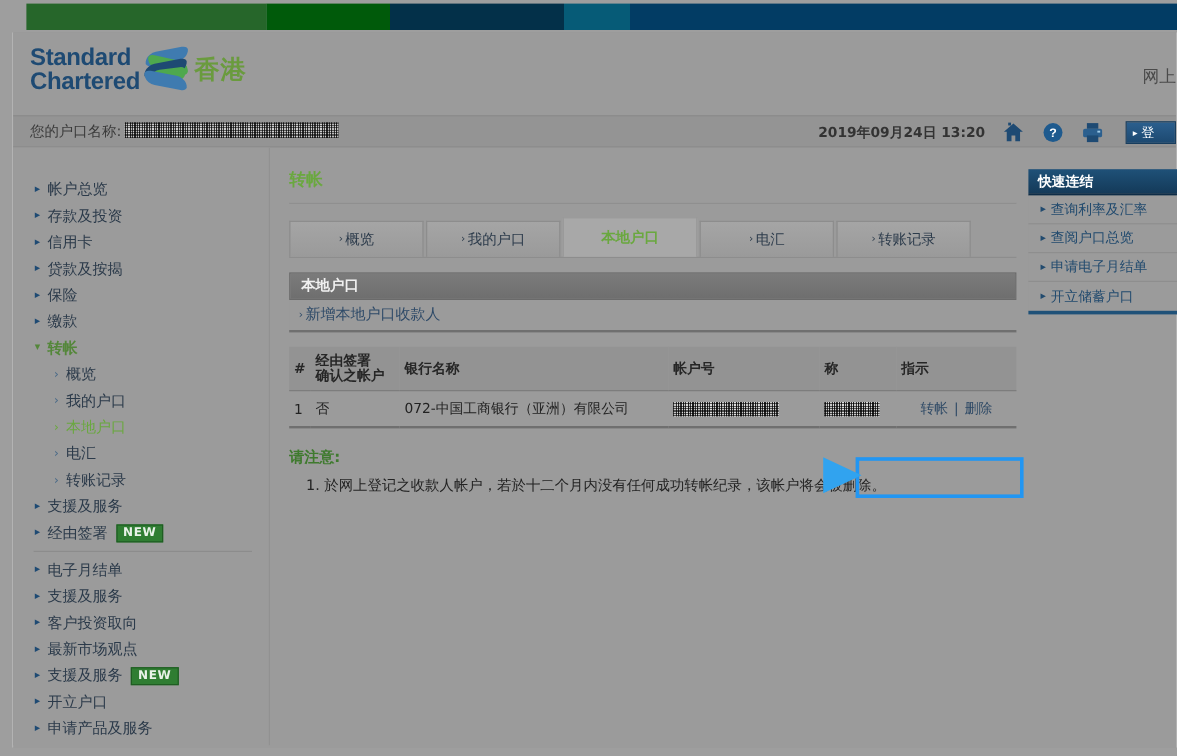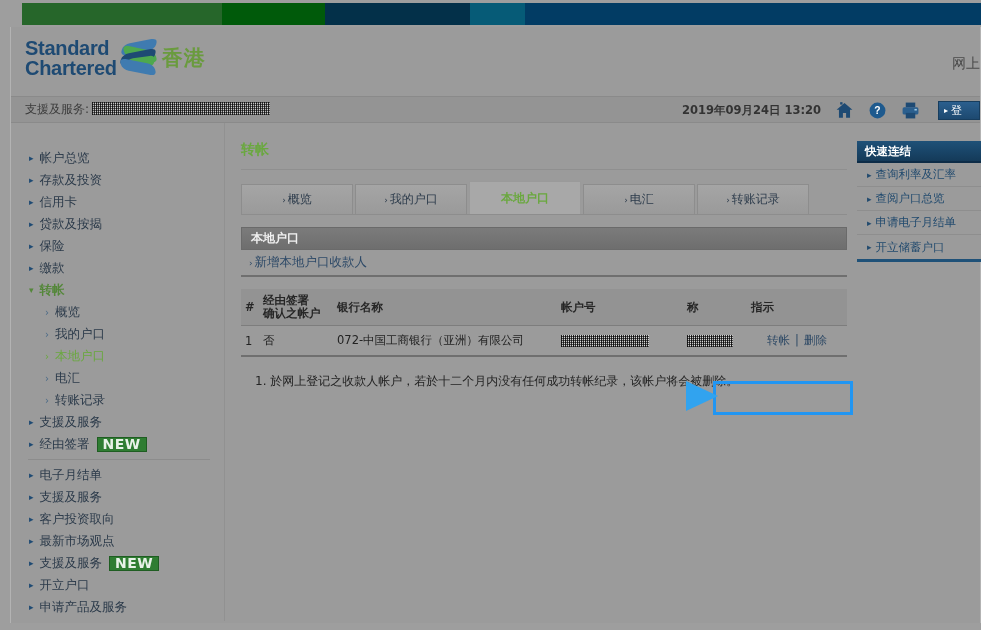--- a/index.html
+++ b/index.html
@@ -165,21 +165,21 @@
     white-space: nowrap;
   }
   .nav-sub .bullet { color: #4a6a88; font-size: 10px; margin-right: 6px; }
   .nav-sub.active { color: #6aa83f; }
   .nav-sub.active .bullet { color: #6aa83f; }
   .badge-new {
     display: inline-block;
     margin-left: 7px;
     background: #2f7d32;
     color: #e8f2e8;
-    font-size: 14px; font-weight: bold;
+    font-size: 10px; font-weight: bold;
     line-height: 11px;
     padding: 1px 5px 1px 5px;
     border: 1px solid #1f5d22;
     letter-spacing: .5px;
   }
   .nav-divider {
     height: 1px; background: #8c8c8c;
     margin: 4px 14px 4px 17px;
   }
 
@@ -387,21 +387,21 @@
           <div class="ribbon r5"></div>
           <div class="ribbon r4"></div>
         </div>
         <div id="logo-hk">香港</div>
       </div>
       <div id="masthead-right">网上</div>
     </div>
 
     <div id="utilbar">
       <div id="acct-label">
-        <span>支援及服务:</span><span id="acct-mask"></span>
+        <span>您的户口名称:</span><span id="acct-mask"></span>
       </div>
       <div id="utilbar-right">
         <span id="datetime">2019年09月24日 13:20</span>
         <span>
           <svg class="hicon" viewBox="0 0 24 24">
               <path fill="#1e4a73" d="M12 2.5 2 11h3v10h5v-6h4v6h5V11h3L12 2.5z"></path>
               <rect fill="#1e4a73" x="6.5" y="1.5" width="3" height="3"></rect>
             </svg>
         </span>
         <span>
@@ -576,20 +576,21 @@
                   <td class="col-bank">072-中国工商银行（亚洲）有限公司</td>
                   <td class="col-acct"><span class="mask-sm"></span></td>
                   <td class="col-name"><span class="mask-xs"></span></td>
                   <td class="col-ins"><span class="ins-link">转帐</span><span class="ins-sep">|</span><span class="ins-link">删除</span></td>
                 </tr>
               </tbody>
           </table>
         </section>
 
         <div id="note">
+          <div id="note-title">请注意:</div>
           <div id="note-item">1. 於网上登记之收款人帐户，若於十二个月内没有任何成功转帐纪录，该帐户将会被删除。</div>
         </div>
       </main>
 
       <aside id="rightrail">
         <div id="ql-head">快速连结</div>
         <div id="ql-body">
             <div class="ql-item">
               <span class="caret">▸</span>
               <span>查询利率及汇率</span>

